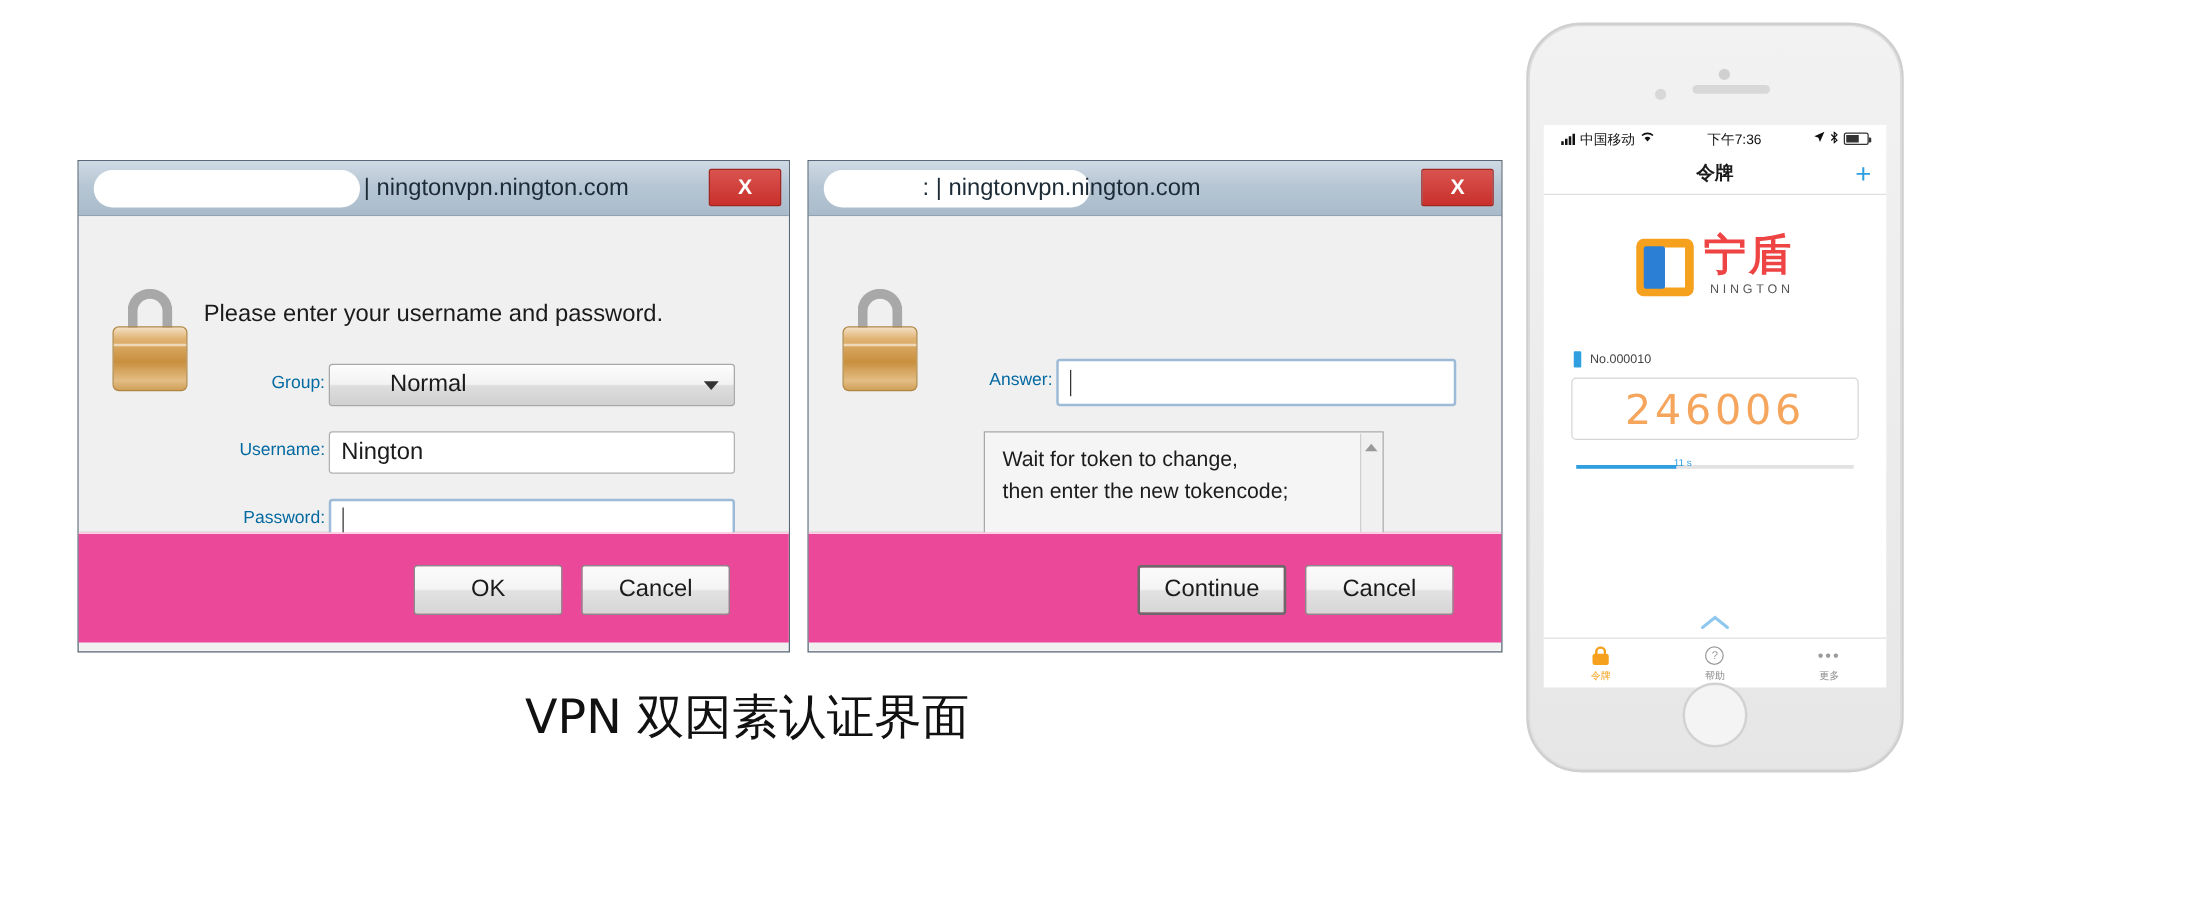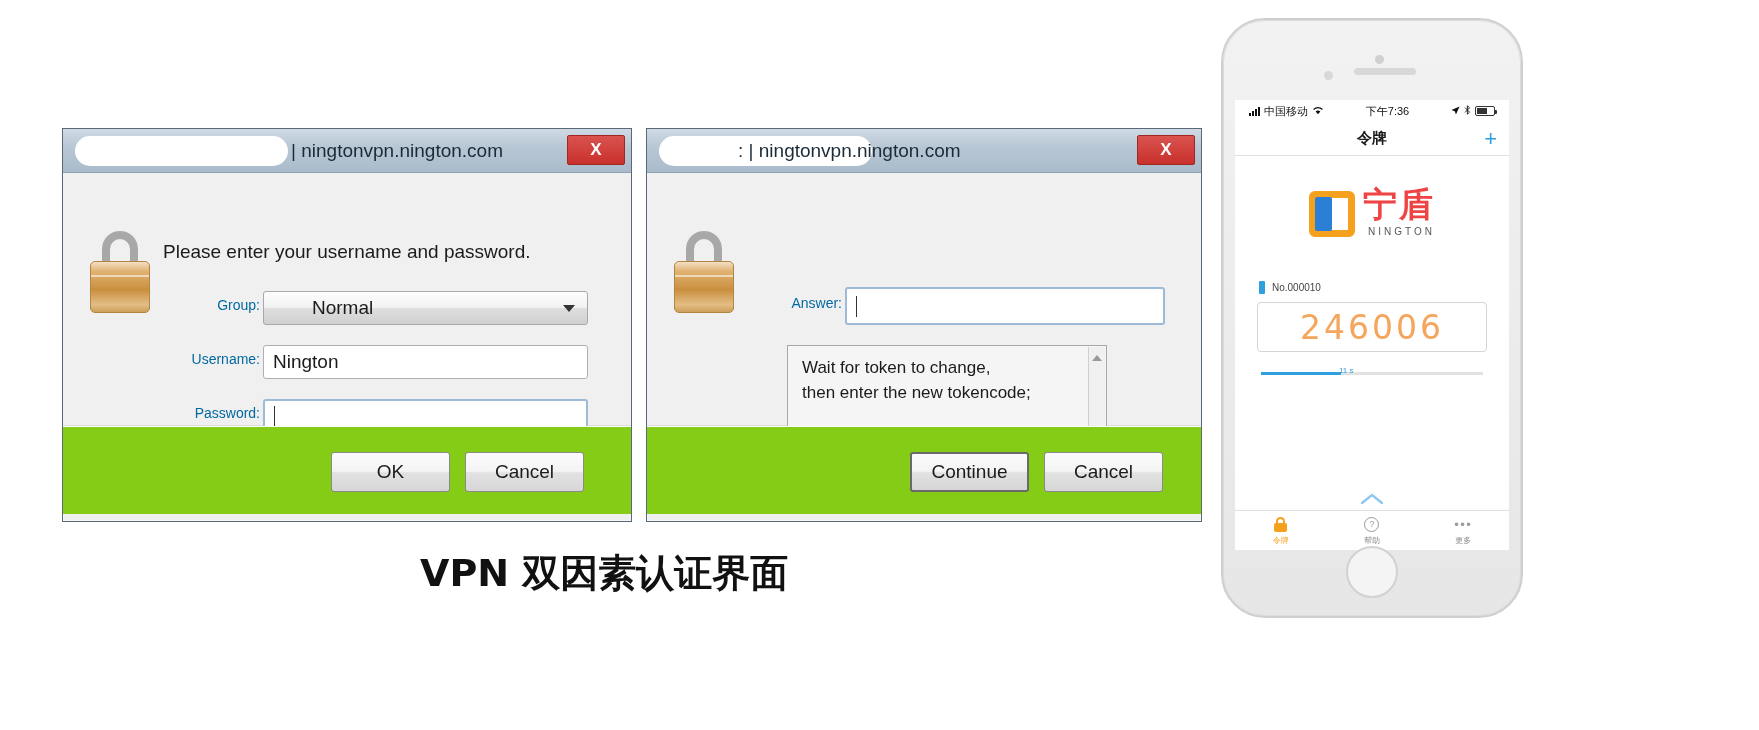--- a/index.html
+++ b/index.html
@@ -56,21 +56,21 @@
     cursor: pointer;
   }
   .win-body {
     position: relative;
     background: #f0f0f0;
     height: 253px;
     border-bottom: 1px solid #dcdcdc;
   }
   .win-footer {
     position: relative;
-    background: #84cc16;
+    background: #ec4899;
     height: 88px;
     border-top: 1px solid #ffffff;
   }
 
   
   .lock-icon { position: absolute; }
   .lock-shackle {
     position: absolute;
     left: 12px; top: 0;
     width: 36px; height: 36px;
@@ -399,21 +399,20 @@
   .ico-dots { font-size: 13px; color: #9a9a9a; letter-spacing: 1.5px; line-height: 1; }
 
   
   #caption {
     position: absolute;
     left: 420px; top: 548px;
     font-size: 38px;
     color: #111;
     font-family: "DejaVu Sans", sans-serif;
     white-space: nowrap;
-    font-weight: bold;
   }
 </style>
 </head>
 <body>
 
 <div id="stage">
 
   <div class="win-dialog" style="left:62px; top:128px; width:570px; height:394px;">
 
     <div class="win-titlebar">

